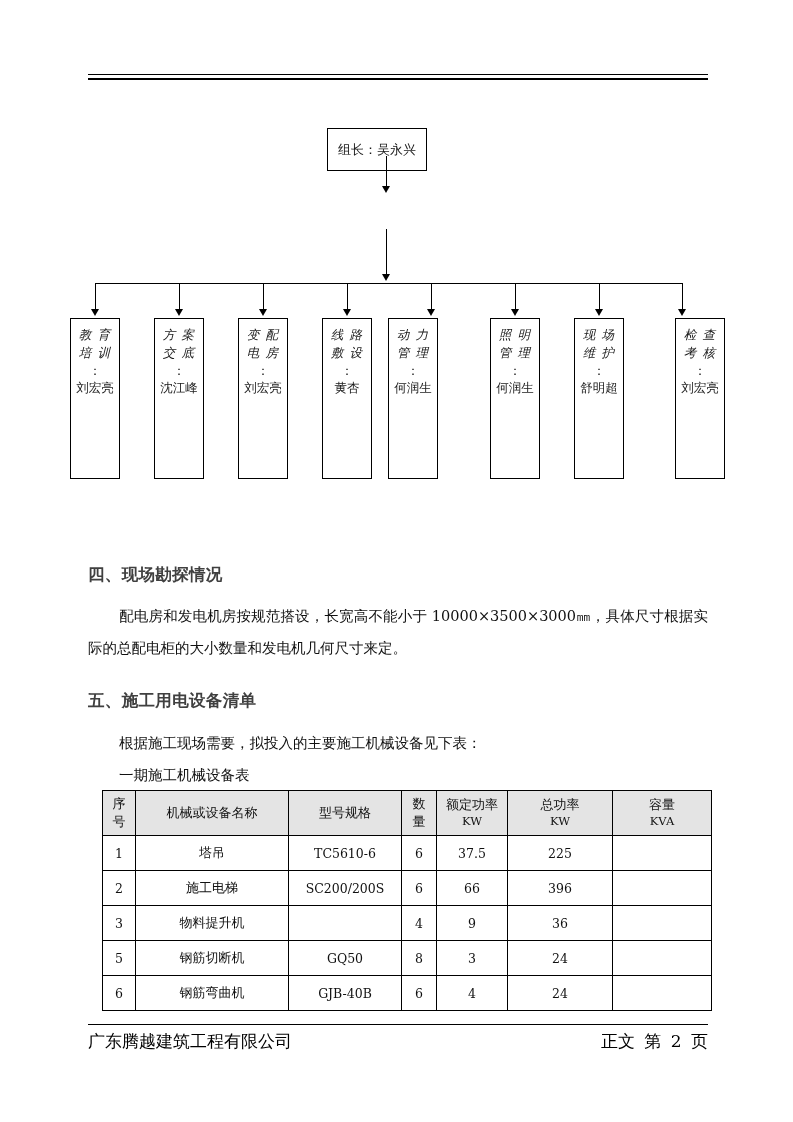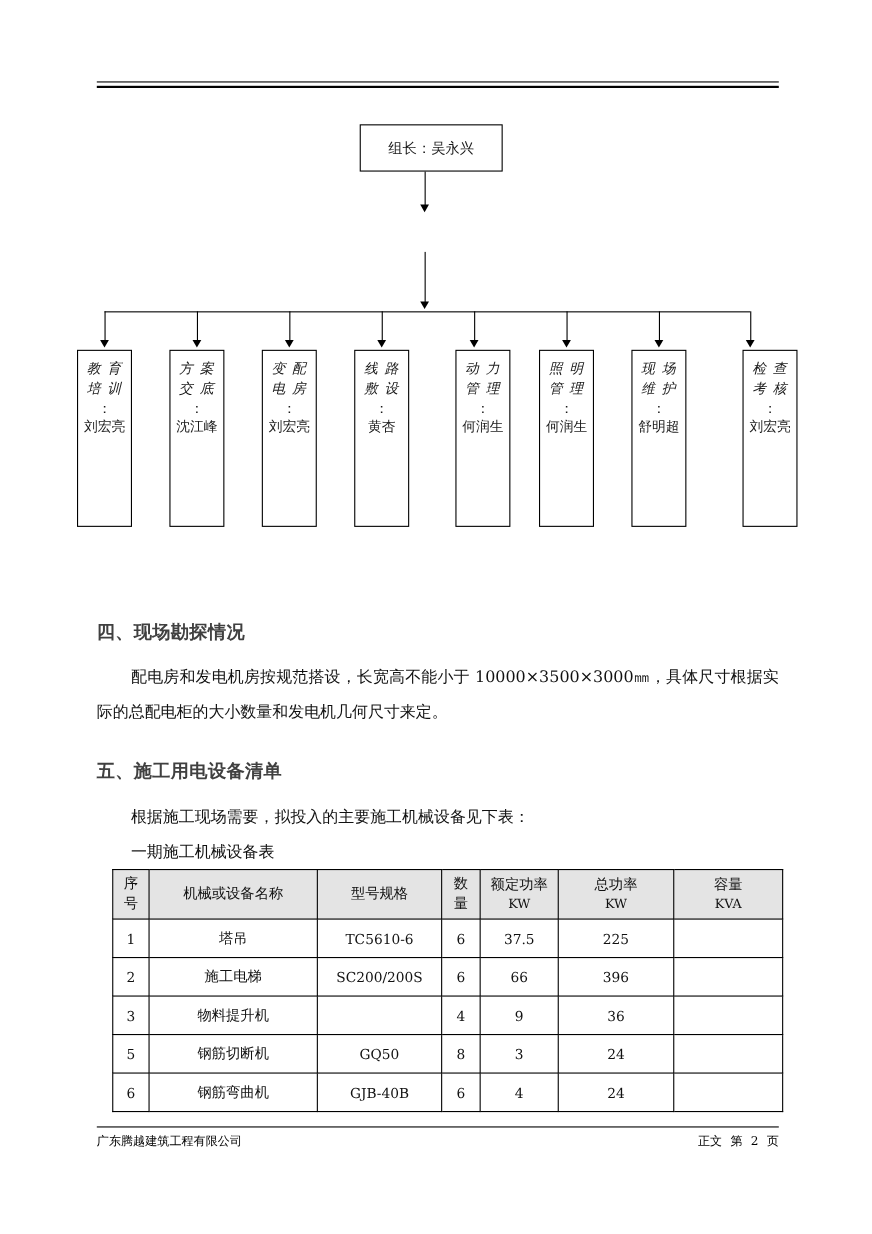--- a/index.html
+++ b/index.html
@@ -58,22 +58,22 @@
     position: absolute;
     border: 1px solid #000;
     background: #fff;
     font-family: "DejaVu Serif", "Liberation Serif", serif;
     font-size: 13px;
     color: #1a1a1a;
     box-sizing: border-box;
   }
   .node-top {
     left: 327px;
-    top: 113px;
-    width: 130px;
+    top: 128px;
+    width: 100px;
     height: 43px;
     display: flex;
     align-items: center;
     justify-content: center;
   }
   .node-second {
     left: 275px;
     top: 194px;
     width: 215px;
     height: 35px;
@@ -198,21 +198,21 @@
     border-top: 1.6px solid #000;
   }
   .doc-footer {
     position: absolute;
     left: 88px;
     top: 1030px;
     width: 620px;
     display: flex;
     justify-content: space-between;
     font-family: "DejaVu Serif", "Liberation Serif", serif;
-    font-size: 11px;
+    font-size: 17px;
   }
   .footer-right span { margin-left: 4px; }
 </style>
 </head>
 <body>
 
 <div class="page">
 
   <div class="header-rule"></div>
 
@@ -265,21 +265,21 @@
       <span class="l-row">电 房</span>
       <span class="l-colon">：</span>
       <span class="l-name">刘宏亮</span>
     </div>
     <div class="node leaf" style="left:322px;">
       <span class="l-row">线 路</span>
       <span class="l-row">敷 设</span>
       <span class="l-colon">：</span>
       <span class="l-name">黄杏</span>
     </div>
-    <div class="node leaf" style="left:414px;">
+    <div class="node leaf" style="left:388px;">
       <span class="l-row">动 力</span>
       <span class="l-row">管 理</span>
       <span class="l-colon">：</span>
       <span class="l-name">何润生</span>
     </div>
     <div class="node leaf" style="left:490px;">
       <span class="l-row">照 明</span>
       <span class="l-row">管 理</span>
       <span class="l-colon">：</span>
       <span class="l-name">何润生</span>

